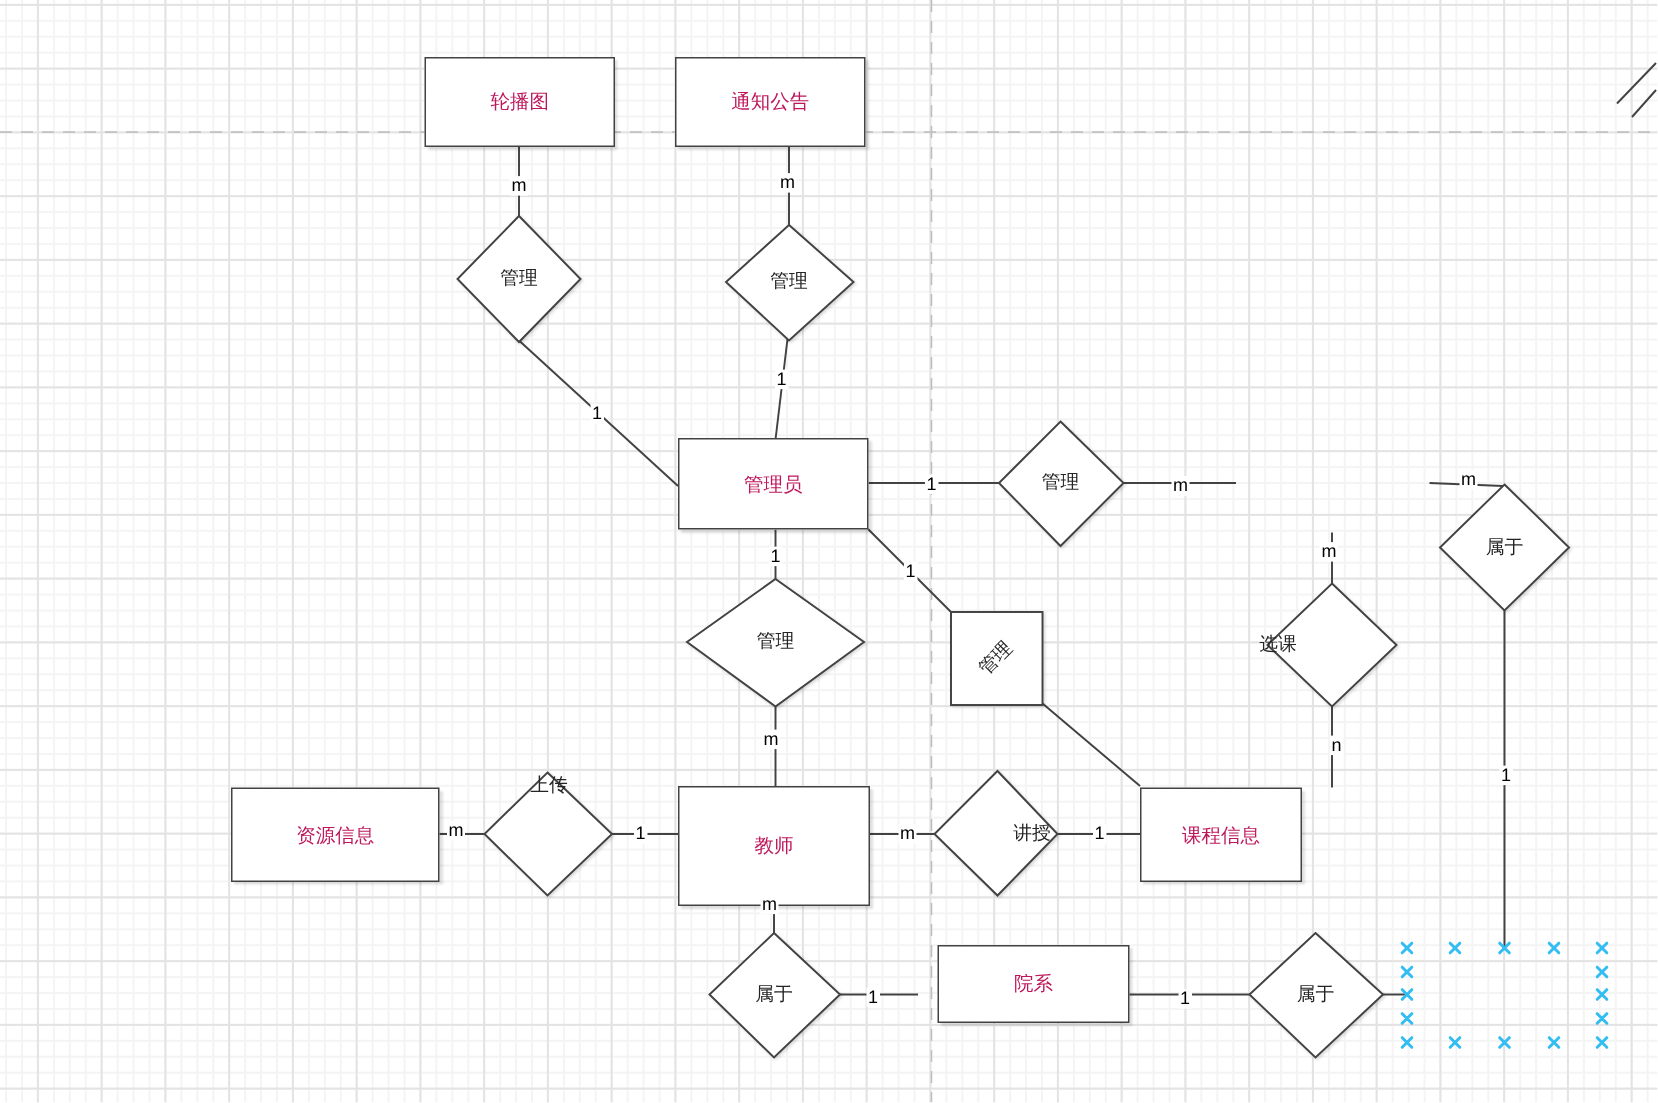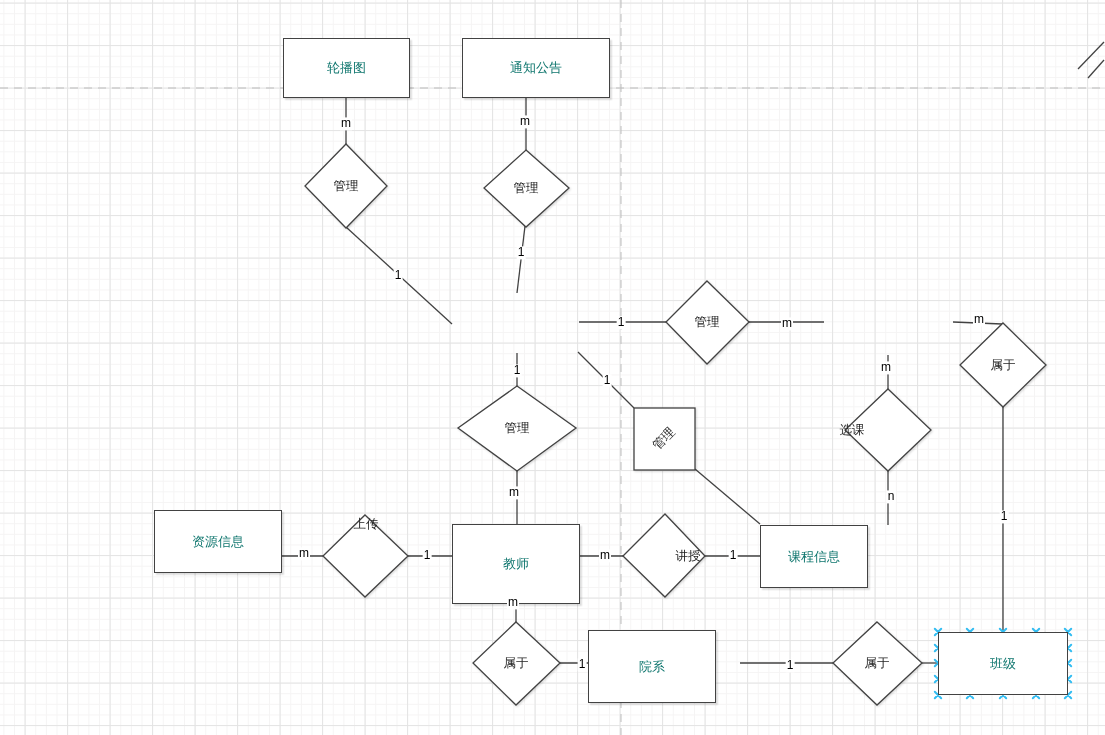--- a/index.html
+++ b/index.html
@@ -17,21 +17,21 @@
     font-family:"Liberation Sans","DejaVu Sans",sans-serif;
   }
   .overlay{position:absolute;left:0;top:0;width:1105px;height:735px;}
   .edge{stroke:#424242;stroke-width:1.3;fill:none;}
   .shape{fill:#ffffff;stroke:#424242;stroke-width:1.3;filter:drop-shadow(1.5px 1.5px 1px rgba(0,0,0,0.16));}
   .pbreak{stroke:#bdbdbd;stroke-width:1;stroke-dasharray:8 6;fill:none;}
   .xcross{stroke:#33bdf2;stroke-width:2;fill:none;stroke-linecap:round;}
   .entity{
     position:absolute;box-sizing:border-box;background:#ffffff;
     border:1.35px solid #424242;display:flex;align-items:center;justify-content:center;
-    font-size:13px;color:#0f766e;box-shadow:2px 2px 1.5px rgba(0,0,0,0.13);
+    font-size:13px;color:#be185d;box-shadow:2px 2px 1.5px rgba(0,0,0,0.13);
   }
   .entity.selected{box-shadow:none;}
   .dlabel{
     position:absolute;transform:translate(-50%,-50%);
     font-size:12.5px;color:#242424;white-space:nowrap;z-index:3;
   }
   .dlabel.rot{transform:translate(-50%,-50%) rotate(-45deg);}
   .elabel{
     position:absolute;transform:translate(-50%,-50%);
     font-size:12px;line-height:1.1;color:#000000;background:#ffffff;
@@ -111,37 +111,37 @@
       <use href="#xm" class="xcross" transform="translate(938,679)"></use>
       <use href="#xm" class="xcross" transform="translate(1068,648)"></use>
       <use href="#xm" class="xcross" transform="translate(1068,663)"></use>
       <use href="#xm" class="xcross" transform="translate(1068,679)"></use>
     </g>
   </svg>
 
   <div class="entity" style="left:283px;top:38px;width:127px;height:60px">
       <span>轮播图</span>
     </div>
-  <div class="entity" style="left:462px;top:38px;width:148px;height:60px">
+  <div class="entity" style="left:450px;top:38px;width:127px;height:60px">
       <span>通知公告</span>
     </div>
-  <div class="entity" style="left:154px;top:510px;width:128px;height:63px">
+  <div class="entity" style="left:452px;top:292px;width:127px;height:61px">
+      <span>管理员</span>
+    </div>
+  <div class="entity" style="left:154px;top:525px;width:139px;height:63px">
       <span>资源信息</span>
     </div>
   <div class="entity" style="left:452px;top:524px;width:128px;height:80px">
       <span>教师</span>
     </div>
   <div class="entity" style="left:760px;top:525px;width:108px;height:63px">
       <span>课程信息</span>
     </div>
-  <div class="entity" style="left:588px;top:630px;width:128px;height:73px">
+  <div class="entity" style="left:625px;top:630px;width:128px;height:52px">
       <span>院系</span>
-    </div>
-  <div class="entity selected" style="left:938px;top:632px;width:130px;height:63px">
-      <span>班级</span>
     </div>
 
   <span class="dlabel" style="left:346px;top:186px">管理</span>
   <span class="dlabel" style="left:526px;top:188px">管理</span>
   <span class="dlabel" style="left:707px;top:322px">管理</span>
   <span class="dlabel rot" style="left:664px;top:439px">管理</span>
   <span class="dlabel" style="left:517px;top:428px">管理</span>
   <span class="dlabel" style="left:1003px;top:365px">属于</span>
   <span class="dlabel" style="left:852px;top:430px">选课</span>
   <span class="dlabel" style="left:366px;top:524px">上传</span>

